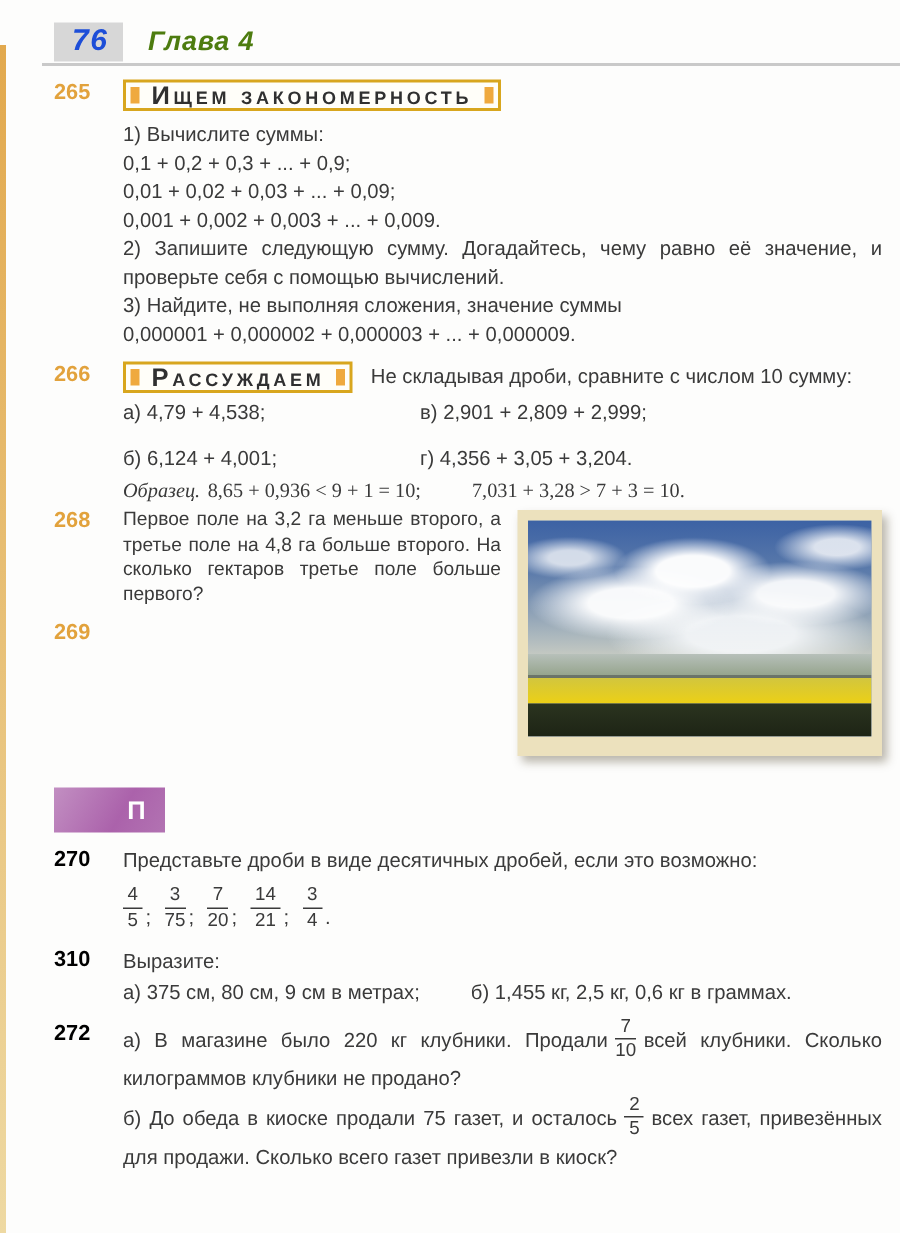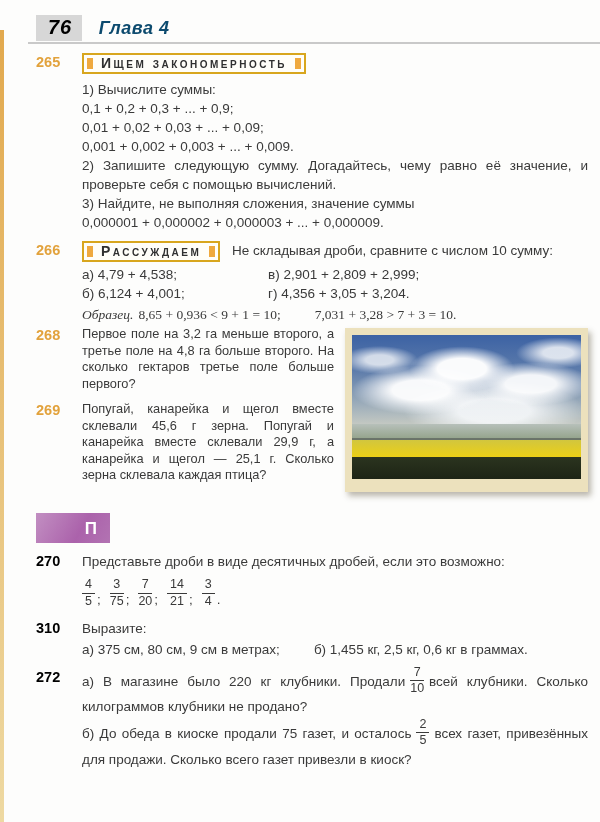--- a/index.html
+++ b/index.html
@@ -4,39 +4,39 @@
 <style>
   * { margin:0; padding:0; box-sizing:border-box; }
   html,body { width:600px; height:822px; }
   body { font-family:"Liberation Sans", sans-serif; background:#fdfdfc; color:#3a3a3a; position:relative; overflow:hidden; }
 
   .left-stripe { position:absolute; left:0; top:30px; bottom:0; width:4px;
     background:linear-gradient(#e2a94e,#eed9a2); }
 
   .header { padding:15px 0 0 36px; position:relative; height:44px; }
   .page-num-box { display:inline-block; background:#d7d7d7; padding:1px 10px 2px 12px; }
-  .page-num { font-style:italic; font-weight:bold; font-size:20px; color:#000000; letter-spacing:1px; }
-  .chapter { font-style:italic; font-weight:bold; font-size:18px; color:#0c4a6e; margin-left:12px; letter-spacing:.5px; }
+  .page-num { font-style:italic; font-weight:bold; font-size:20px; color:#1d4ed8; letter-spacing:1px; }
+  .chapter { font-style:italic; font-weight:bold; font-size:18px; color:#4d7c0f; margin-left:12px; letter-spacing:.5px; }
   .header-rule { position:absolute; left:28px; right:0; bottom:0; border-top:2px solid #c9c9c9; }
 
   .content { padding:0 12px 0 36px; }
   .problem { display:flex; margin-top:9px; }
   .pnum { flex:none; width:46px; font-weight:bold; font-size:14.5px; color:#e2a23c; padding-top:1px; }
   .pnum.pink { color:#000000; }
   .pbody { flex:1; font-size:13.5px; line-height:19px; }
   .just { text-align:justify; }
   .narrow { max-width:252px; font-size:12.8px; line-height:16.5px; }
 
   .badge { display:inline-flex; align-items:center; border:2px solid #d8a61e; padding:1px 3px; background:#fffef9; vertical-align:middle; }
   .badge-sq { width:6px; height:11px; background:#efa93e; }
-  .badge-label { font-weight:bold; font-variant:small-caps; letter-spacing:2.5px; margin:0 8px; font-size:14px; color:#303030; line-height:15px; }
+  .badge-label { font-weight:bold; font-variant:small-caps; letter-spacing:2.5px; margin:0 8px; font-size:17px; color:#303030; line-height:15px; }
   .badge-row { margin-bottom:6px; }
   .intro-after-badge { margin-left:8px; }
 
-  .cols266 { display:grid; grid-template-columns:186px 1fr; margin-top:3px; }
+  .cols266 { display:grid; grid-template-columns:186px 1fr; margin-top:3px;gap:12px; }
   .sample-line { margin-top:2px;font-family:Liberation Serif, serif; }
   .sample-label { font-style:italic; }
   .ml5 { margin-left:5px; }
   .sample-gap { display:inline-block; width:34px; }
 
   .img-section { position:relative; margin-top:2px; min-height:172px; }
   .photo-frame { position:absolute; top:2px; right:0; background:#ece1bd; padding:7px 7px 13px 7px; box-shadow:3px 4px 6px rgba(60,50,20,.35); }
   .photo { width:229px; height:144px; position:relative; overflow:hidden; background:#8fa6bd; }
   .sky { position:absolute; left:0; right:0; top:0; height:62%;
     background:linear-gradient(to bottom,#3c62a4 0%,#5d7cab 40%,#a9b6bd 85%,#c3c8c2 100%); }
@@ -127,21 +127,20 @@
   </section>
 
 
   <div class="img-section">
     <section class="problem" style="margin-top:0">
       <div class="pnum">268</div>
       <div class="pbody narrow just">Первое поле на 3,2 га меньше второго, а третье поле на 4,8 га больше второго. На сколько гектаров третье поле больше первого?</div>
     </section>
     <section class="problem">
       <div class="pnum">269</div>
-      <div class="pbody narrow just">Попугай, канарейка и щегол вместе склевали 45,6 г зерна. Попугай и канарейка вместе склевали 29,9 г, а канарейка и щегол — 25,1 г. Сколько зерна склевала каждая птица?</div>
     </section>
     <div class="photo-frame">
       <div class="photo">
         <div class="sky">
           <div class="clouds"></div>
         </div>
         <div class="band-horizon"></div>
         <div class="band-yellow"></div>
         <div class="band-dark"></div>
       </div>

